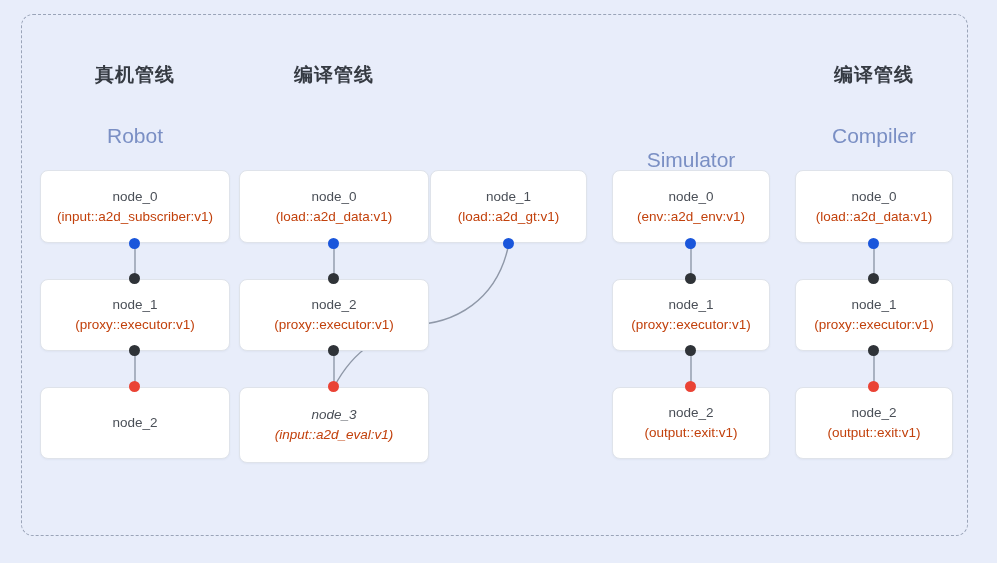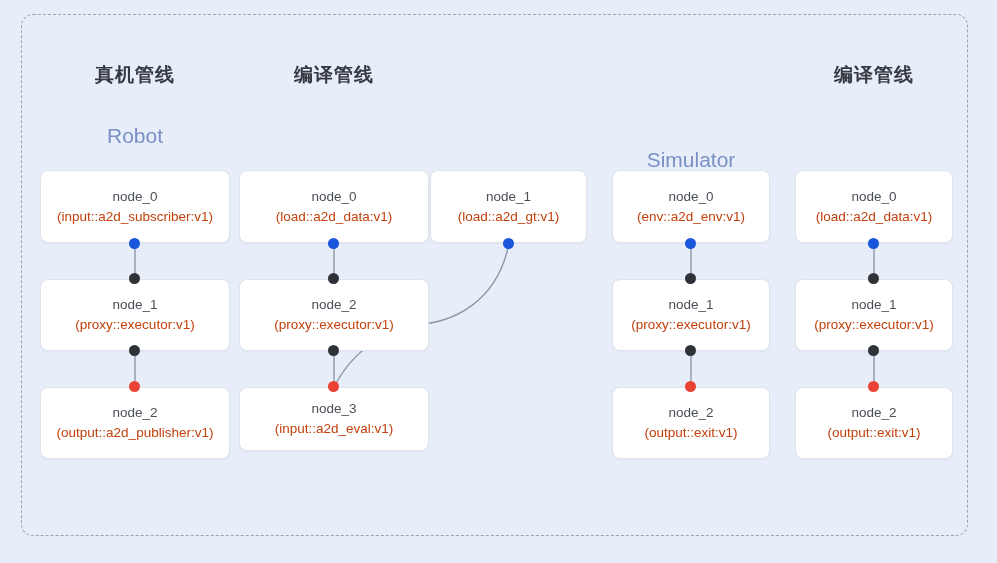--- a/index.html
+++ b/index.html
@@ -130,21 +130,20 @@
 
   <div class="node-box" style="left:40px; top:279px; width:190px; height:72px;">
     <div class="node-title">node_1</div>
     <div class="node-sub">(proxy::executor:v1)</div>
   </div>
   <div class="port port-black" style="left:129px; top:273px;"></div>
   <div class="port port-black" style="left:129px; top:345px;"></div>
 
   <div class="node-box" style="left:40px; top:387px; width:190px; height:72px;">
     <div class="node-title">node_2</div>
-    <div class="node-sub">(output::a2d_publisher:v1)</div>
   </div>
   <div class="port port-red" style="left:129px; top:381px;"></div>
 
   <div class="col-title-cn" style="left:239px; top:62px; width:190px;">编译管线</div>
 
   <div class="node-box" style="left:239px; top:170px; width:190px; height:73px;">
     <div class="node-title">node_0</div>
     <div class="node-sub">(load::a2d_data:v1)</div>
   </div>
   <div class="port port-blue" style="left:328px; top:238px;"></div>
@@ -155,21 +154,21 @@
   </div>
   <div class="port port-blue" style="left:503px; top:238px;"></div>
 
   <div class="node-box" style="left:239px; top:279px; width:190px; height:72px;">
     <div class="node-title">node_2</div>
     <div class="node-sub">(proxy::executor:v1)</div>
   </div>
   <div class="port port-black" style="left:328px; top:273px;"></div>
   <div class="port port-black" style="left:328px; top:345px;"></div>
 
-  <div class="node-box" style="left:239px; top:387px; width:190px; height:64px;">
+  <div class="node-box" style="left:239px; top:387px; width:190px; height:76px;font-style:italic;">
     <div class="node-title">node_3</div>
     <div class="node-sub">(input::a2d_eval:v1)</div>
   </div>
   <div class="port port-red" style="left:328px; top:381px;"></div>
 
   <div class="col-title-en" style="left:612px; top:124px; width:158px;margin-top:24px;">Simulator</div>
 
   <div class="node-box" style="left:612px; top:170px; width:158px; height:73px;">
     <div class="node-title">node_0</div>
     <div class="node-sub">(env::a2d_env:v1)</div>
@@ -183,20 +182,21 @@
   <div class="port port-black" style="left:685px; top:273px;"></div>
   <div class="port port-black" style="left:685px; top:345px;"></div>
 
   <div class="node-box" style="left:612px; top:387px; width:158px; height:72px;">
     <div class="node-title">node_2</div>
     <div class="node-sub">(output::exit:v1)</div>
   </div>
   <div class="port port-red" style="left:685px; top:381px;"></div>
 
   <div class="col-title-cn" style="left:795px; top:62px; width:158px;">编译管线</div>
+  <div class="col-title-en" style="left:795px; top:124px; width:158px;">Compiler</div>
 
   <div class="node-box" style="left:795px; top:170px; width:158px; height:73px;">
     <div class="node-title">node_0</div>
     <div class="node-sub">(load::a2d_data:v1)</div>
   </div>
   <div class="port port-blue" style="left:868px; top:238px;"></div>
 
   <div class="node-box" style="left:795px; top:279px; width:158px; height:72px;">
     <div class="node-title">node_1</div>
     <div class="node-sub">(proxy::executor:v1)</div>

